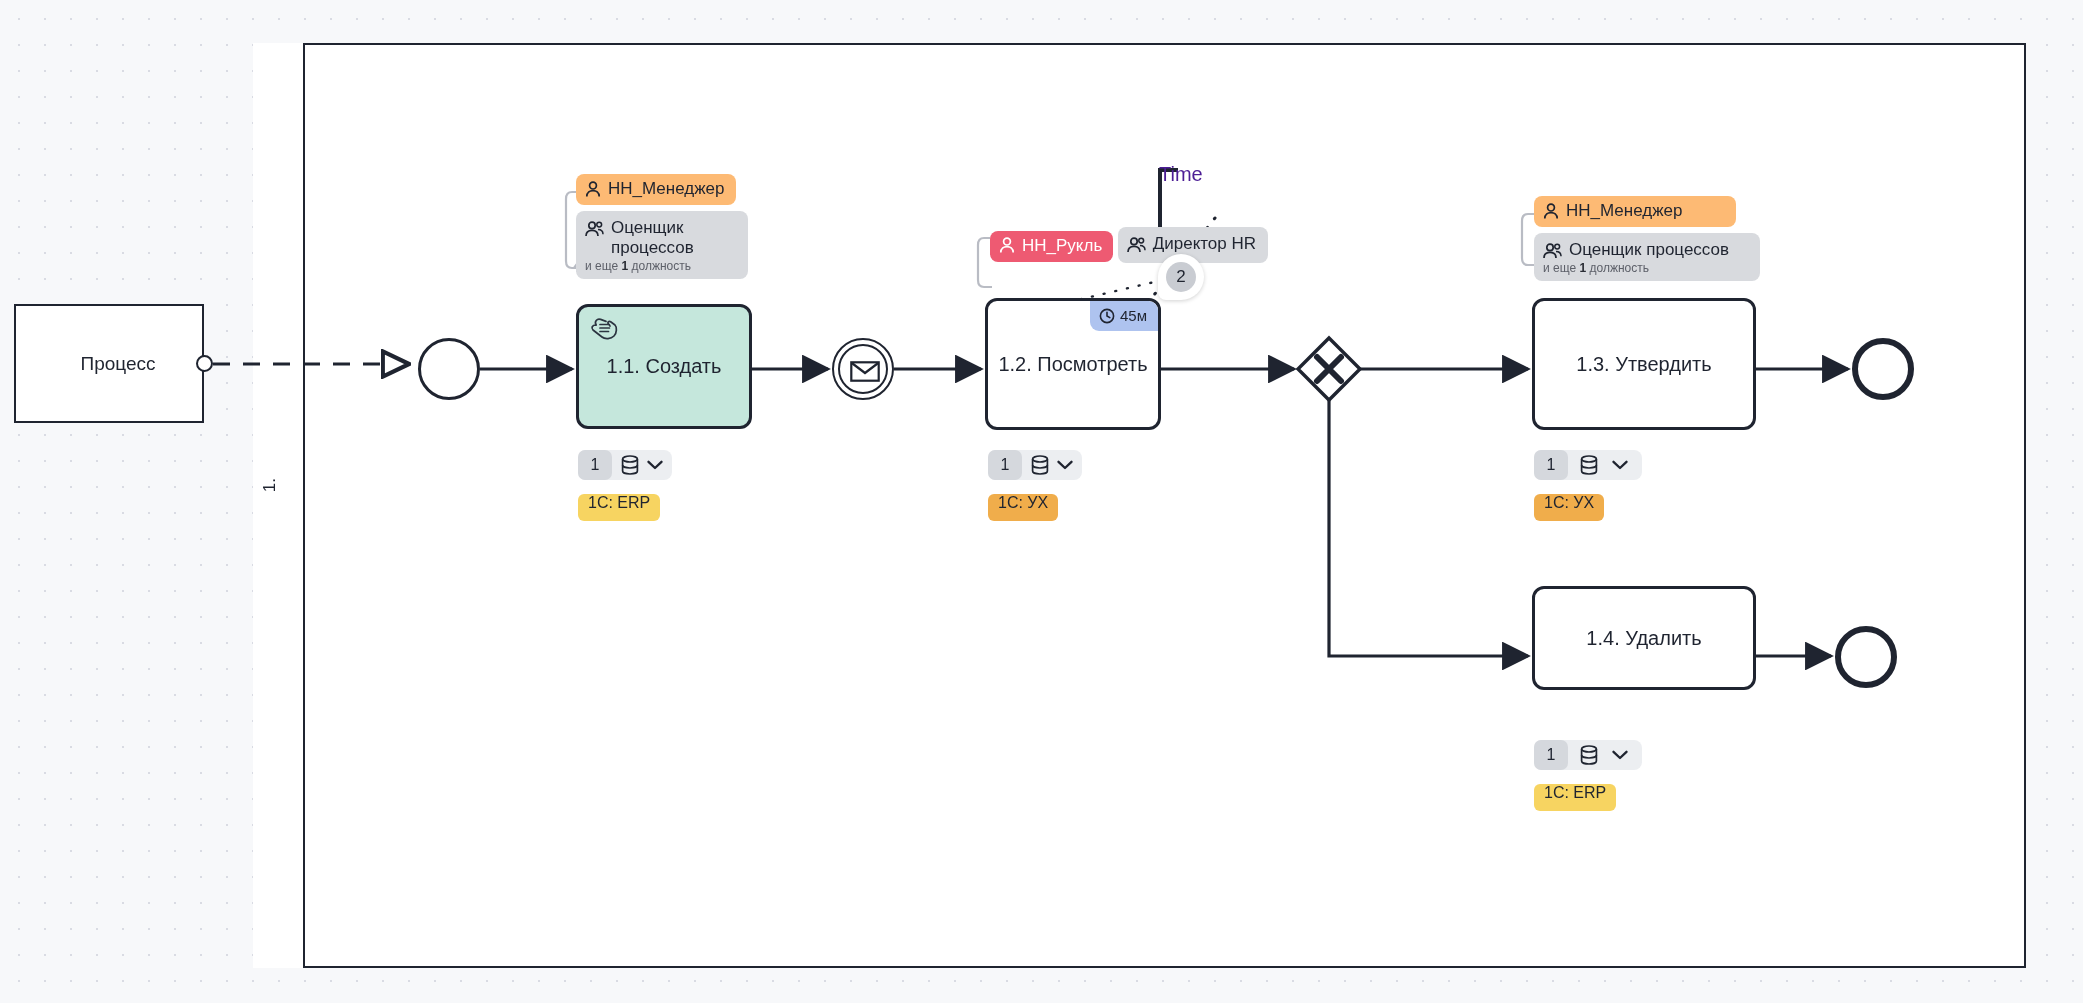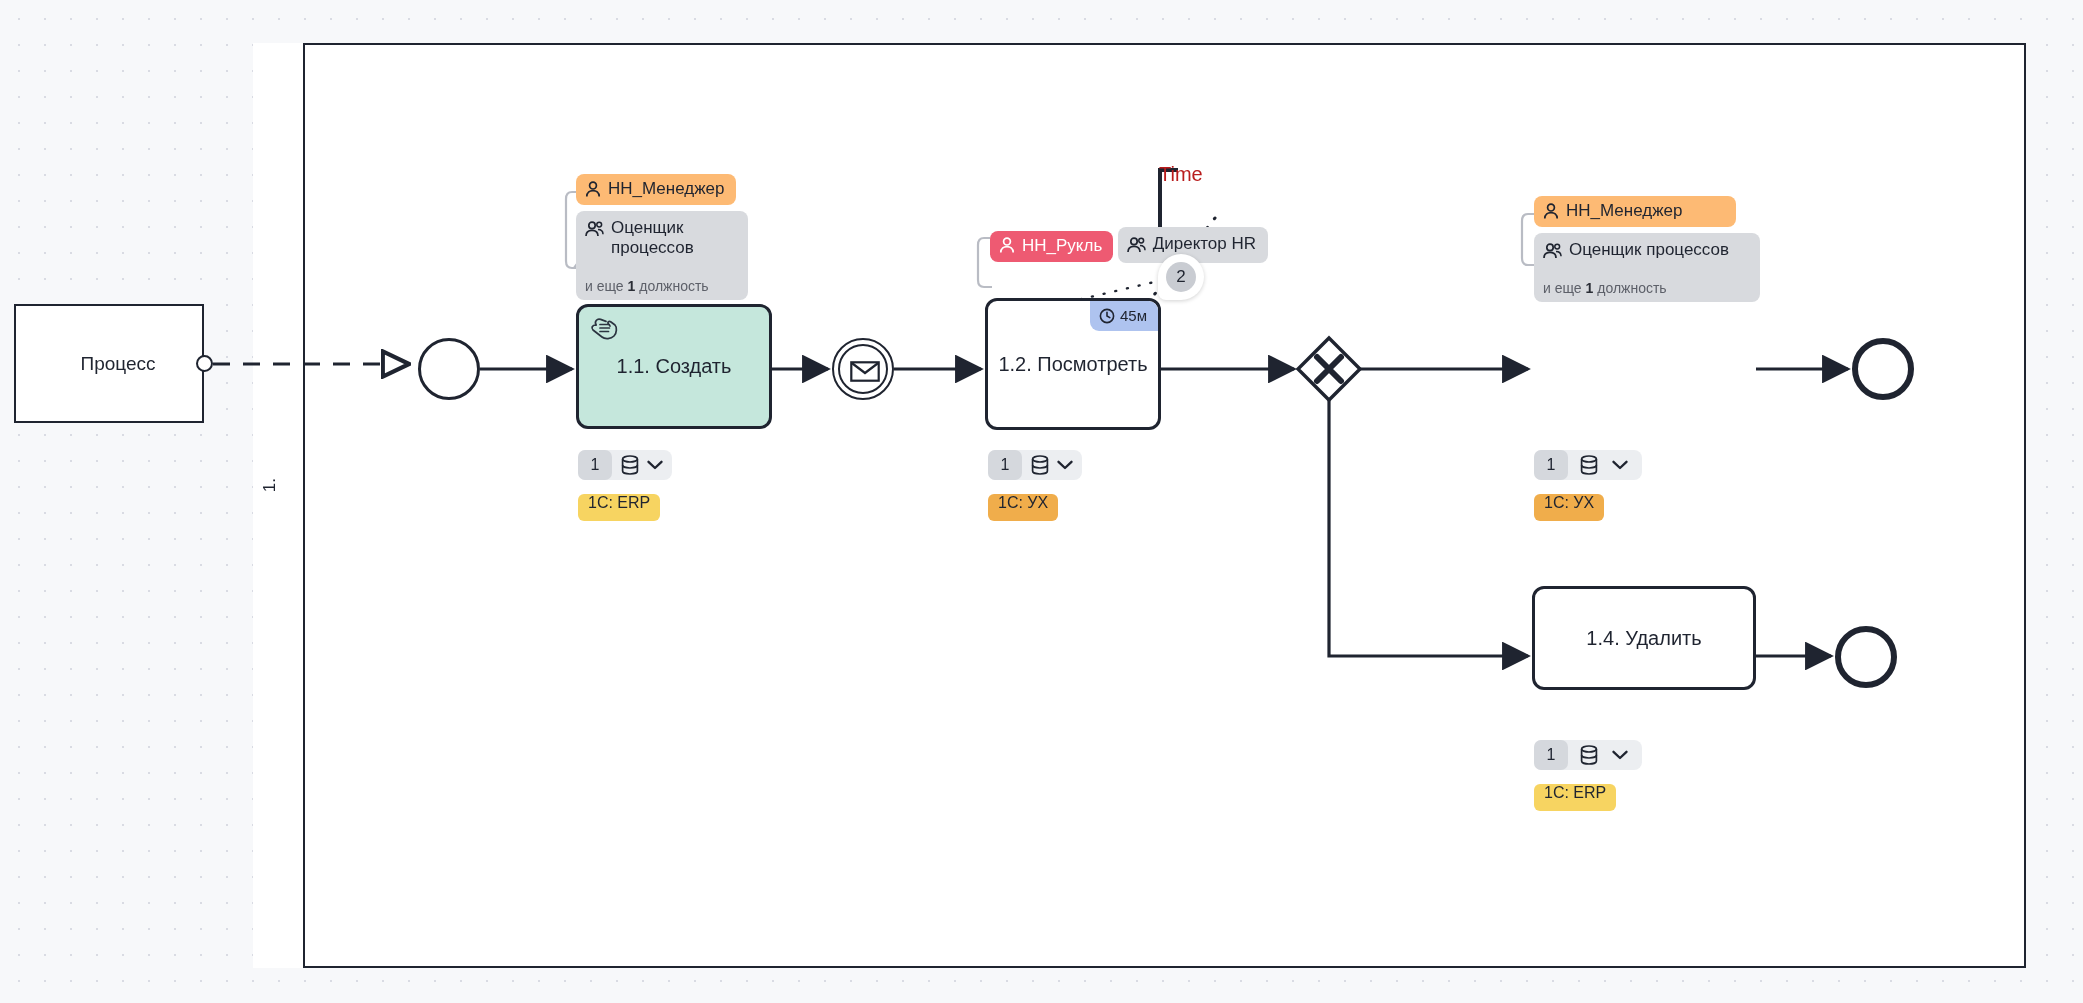--- a/index.html
+++ b/index.html
@@ -64,21 +64,21 @@
 
   
   .task{
     position:absolute;background:#ffffff;border:3.2px solid #1f2430;
     border-radius:12px;box-sizing:border-box;
     display:flex;align-items:center;justify-content:center;text-align:center;
     font-size:20px;color:#1f2430;line-height:1.22;padding:6px 10px;
     overflow:hidden;
   }
   .task-green{background:#c5e7dc;}
-  .t11{left:576px;top:304px;width:196px;height:125px;}
+  .t11{left:576px;top:304px;width:176px;height:125px;}
   .t12{left:985px;top:298px;width:176px;height:132px;}
   .t13{left:1532px;top:298px;width:224px;height:132px;}
   .t14{left:1532px;top:586px;width:224px;height:104px;}
 
   .hand-icon{position:absolute;left:10px;top:8px;}
 
   .time-badge{
     position:absolute;right:0;top:0;height:30px;
     background:#aec3ef;border-top-right-radius:9px;border-bottom-left-radius:9px;
     display:flex;align-items:center;gap:5px;padding:0 11px 0 9px;
@@ -92,21 +92,21 @@
     display:inline-flex;align-items:center;gap:7px;
     font-size:17px;color:#1f2430;white-space:nowrap;box-sizing:border-box;
   }
   .role-green{background:#fdba74;}
   .role-pink{background:#ee5a72;color:#ffffff;}
   .role-card{
     background:#d8dade;border-radius:8px;padding:7px 12px 6px 9px;
     font-size:17px;color:#1f2430;box-sizing:border-box;
   }
   .role-card .rc-main{display:flex;align-items:flex-start;gap:7px;line-height:1.18;}
-  .role-card .rc-sub{font-size:14px;color:#5d6069;margin-top:20px;}
+  .role-card .rc-sub{font-size:12px;color:#5d6069;margin-top:1px;}
   .role-card .rc-sub b{color:#2a2d35;}
 
   
   .db-badge{
     position:absolute;display:inline-flex;align-items:center;
     background:#eceef1;border-radius:8px;height:30px;padding:0 9px 0 0;
     font-size:16px;color:#1f2430;
   }
   .db-count{
     background:#d5d8dd;border-radius:7px;height:30px;min-width:22px;
@@ -119,21 +119,21 @@
   .sys-tag{
     position:absolute;border-radius:6px;height:27px;
     display:flex;padding:0 10px;
     font-size:16px;color:#1f2430;white-space:nowrap;
   }
   .sys-erp{background:#f7d461;}
   .sys-ux{background:#f0ad4b;}
 
   
   .annot{position:absolute;left:1155px;top:163px;display:flex;align-items:center;}
-  .annot-text{font-size:20px;color:#b91c1c;margin-left:4px;}
+  .annot-text{font-size:20px;color:#4c1d95;margin-left:4px;}
 
   .count-bubble{
     position:absolute;left:1158px;top:254px;width:46px;height:46px;
     background:#ffffff;border-radius:50% 50% 50% 8px;
     box-shadow:0 1px 4px rgba(0,0,0,.18);
     display:flex;align-items:center;justify-content:center;
   }
   .count-bubble span{
     width:30px;height:30px;border-radius:50%;background:#c9ccd2;
     display:flex;align-items:center;justify-content:center;
@@ -343,20 +343,23 @@
           <path d="M 13 8.4 C 16 8.4 18 10 18 13.2" fill="none" stroke="#1f2430" stroke-width="1.5"></path>
         </svg>
         <span>Оценщик процессов</span>
       </div>
       <div class="rc-sub">
         <span>и еще </span><b>1</b><span> должность</span>
       </div>
     </div>
   </div>
 
+  <div class="task t13">
+    <span>1.3. Утвердить</span>
+  </div>
 
   <div class="db-badge" style="left:1534px;top:450px;padding-right:14px;">
     <span class="db-count">1</span>
     <span class="db-icon" style="margin:0 14px 0 12px;">
       <svg width="18" height="20" viewBox="0 0 18 20">
         <ellipse cx="9" cy="4" rx="7.4" ry="3" fill="none" stroke="#1f2430" stroke-width="1.7"></ellipse>
         <path d="M 1.6 4 L 1.6 16 C 1.6 17.7 4.9 19 9 19 C 13.1 19 16.4 17.7 16.4 16 L 16.4 4" fill="none" stroke="#1f2430" stroke-width="1.7"></path>
         <path d="M 1.6 10 C 1.6 11.7 4.9 13 9 13 C 13.1 13 16.4 11.7 16.4 10" fill="none" stroke="#1f2430" stroke-width="1.7"></path>
       </svg>
     </span>

